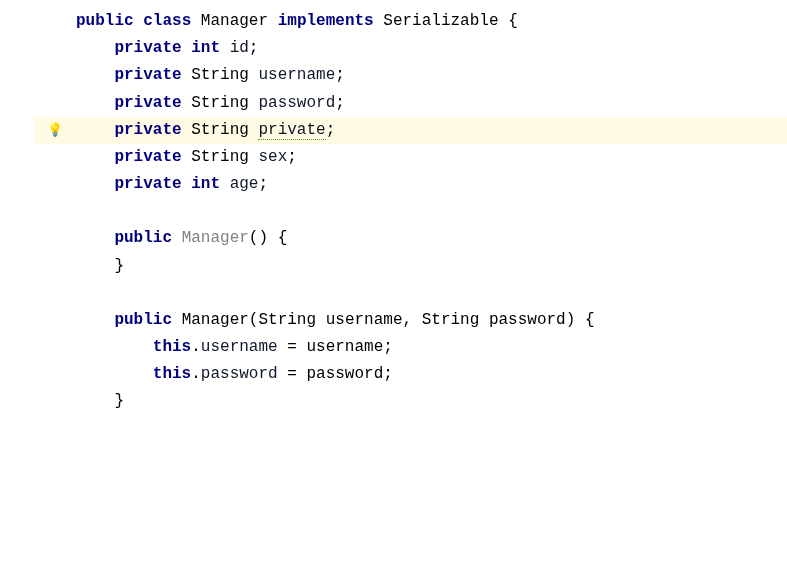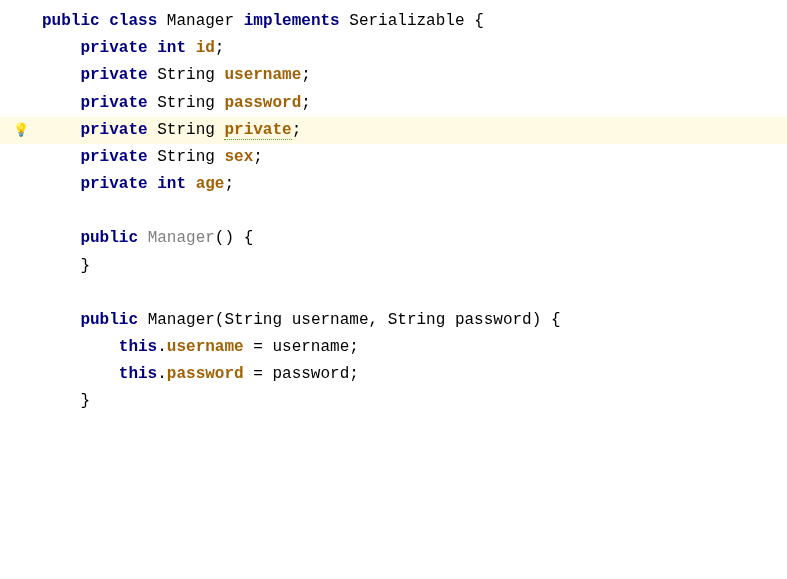--- a/index.html
+++ b/index.html
@@ -10,33 +10,34 @@
     background: #ffffff;
     color: #000000;
     width: 787px;
     height: 579px;
     overflow: hidden;
     padding-top: 8px;
   }
   .line {
     white-space: pre;
     position: relative;
+    margin-left: 34px;
   }
   .gutter {
     display: inline-block;
     width: 42px;
     text-align: center;
     vertical-align: top;
   }
   .highlighted {
     background: #fffae3;
   }
   .kw { color: #000080; font-weight: bold; }
   .type { color: #000000; }
-  .field { color: #a16207; font-weight: bold; text-align: right; }
+  .field { color: #0f172a; font-weight: normal; text-align: right; }
   .ctor-unused { color: #808080; }
   .punct { color: #000000; }
   .param { color: #000000; }
   .bulb {
     color: #d9a400;
     font-size: 13px;
     display: inline-block;
     width: 42px;
     text-align: center;
   }

